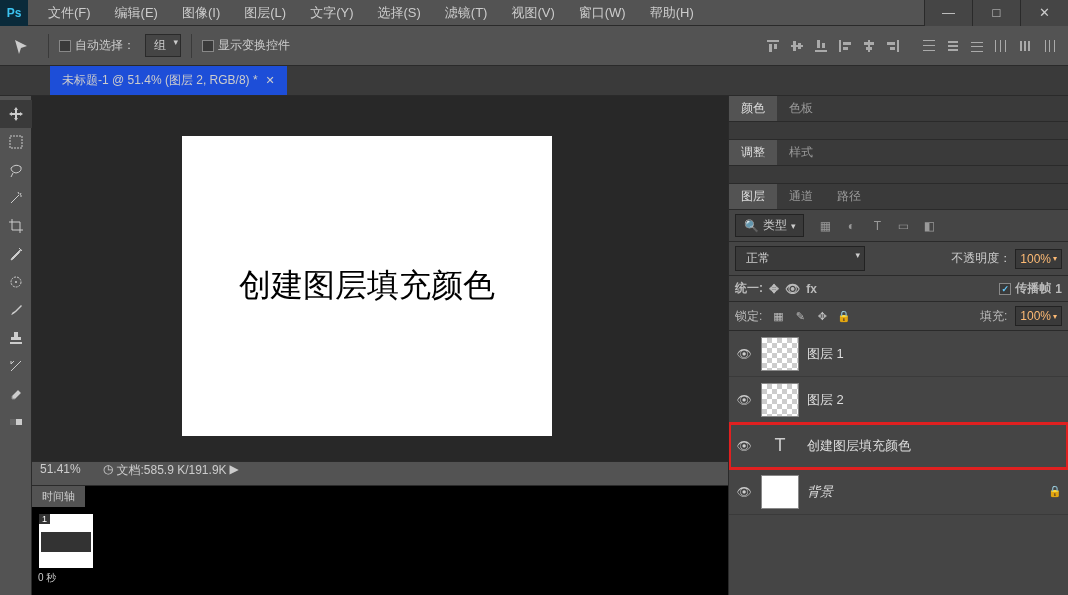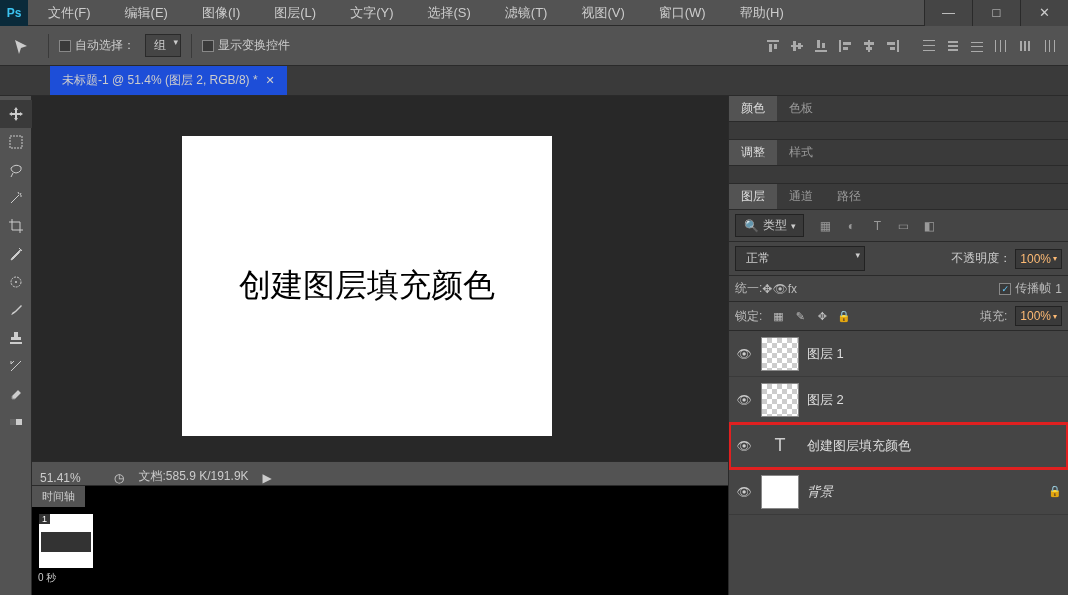--- a/index.html
+++ b/index.html
@@ -1,21 +1,21 @@
 <!DOCTYPE html>
 <html><head>
 <meta charset="utf-8">
 <style>
 * { margin: 0; padding: 0; box-sizing: border-box; font-family: "Microsoft YaHei", sans-serif; }
 body { background: #535353; color: #ccc; font-size: 12px; width: 1068px; height: 595px; overflow: hidden; position: relative; }
 
 
 .titlebar { height: 26px; background: #535353; display: flex; align-items: center; border-bottom: 1px solid #2a2a2a; }
 .ps-logo { width: 28px; height: 26px; background: #0a2a3a; color: #3cc3f0; display: flex; align-items: center; justify-content: center; font-weight: bold; font-size: 12px; }
-.menubar { display: flex; flex: 1; padding-left: 10px; gap: 14px; }
+.menubar { display: flex; flex: 1; padding-left: 10px; gap: 4px; }
 .menu-item { padding: 4px 10px; color: #ccc; cursor: default; font-size: 13px; }
 .window-controls { display: flex; margin-left: auto; gap: 0; }
 .win-btn { width: 48px; height: 26px; background: #454545; display: flex; align-items: center; justify-content: center; color: #ccc; font-size: 13px; border-left: 1px solid #2a2a2a; }
 
 
 .options-bar { height: 40px; background: #535353; display: flex; align-items: center; padding: 0 8px; border-bottom: 1px solid #2a2a2a; gap: 10px; }
 .opt-tool { width: 30px; height: 24px; display: flex; align-items: center; justify-content: center; }
 .opt-sep { width: 1px; height: 24px; background: #3a3a3a; }
 .opt-check { display: inline-flex; align-items: center; gap: 4px; }
 .opt-check .box { width: 12px; height: 12px; border: 1px solid #888; background: #3a3a3a; }
@@ -37,21 +37,21 @@
 .tool { width: 32px; height: 28px; display: flex; align-items: center; justify-content: center; color: #ccc; font-size: 14px; position: relative; }
 .tool.active { background: #3a3a3a; }
 
 
 .canvas-area { flex: 1; background: #282828; position: relative; display: flex; flex-direction: column; }
 .canvas-viewport { flex: 1; position: relative; }
 .canvas { position: absolute; left: 150px; top: 40px; width: 370px; height: 300px; background: #fff; display: flex; align-items: center; justify-content: center; }
 .canvas-text { color: #000; font-size: 32px; font-weight: 400; }
 
 
-.status-bar { height: 24px; background: #535353; display: flex; align-items: flex-end; padding: 0 8px; gap: 14px; color: #ccc; border-top: 1px solid #2a2a2a; }
+.status-bar { height: 24px; background: #535353; display: flex; align-items: flex-start; padding: 0 8px; gap: 3px; color: #ccc; border-top: 1px solid #2a2a2a; }
 .status-zoom { width: 60px; }
 
 
 .timeline-panel { height: 110px; background: #000000; border-top: 1px solid #2a2a2a; }
 .timeline-tab { background: #535353; padding: 3px 10px; display: inline-block; color: #ccc; font-size: 11px; }
 .timeline-body { padding: 6px; }
 .frame-thumb { width: 56px; height: 56px; background: #fff; border: 1px solid #000; position: relative; font-size: 8px; color: #333; }
 .frame-thumb .num { position: absolute; top: 0; left: 0; background: #333; color: #fff; padding: 0 3px; font-size: 9px; }
 .frame-thumb .inner { position: absolute; top: 18px; left: 2px; right: 2px; height: 20px; background: #333; }
 
@@ -65,21 +65,21 @@
 .lf-select { background: #3a3a3a; border: 1px solid #222; padding: 2px 8px; color: #ccc; display: flex; align-items: center; gap: 4px; }
 .lf-icons { display: flex; gap: 8px; margin-left: 6px; }
 .lf-icon { width: 18px; height: 18px; display: flex; align-items: center; justify-content: center; color: #999; }
 
 .layer-blend { background: #454545; padding: 4px 6px; display: flex; align-items: center; border-bottom: 1px solid #2a2a2a; }
 .blend-select { background: #3a3a3a; border: 1px solid #222; padding: 3px 10px; color: #ccc; width: 130px; position: relative; }
 .blend-select::after { content: "▾"; position: absolute; right: 4px; font-size: 9px; }
 .opacity-ctrl { display: flex; align-items: center; gap: 4px; margin-left: auto; }
 .pct-box { background: #3a3a3a; border: 1px solid #222; padding: 2px 4px; color: #fdba74; display: flex; align-items: center; gap: 2px; }
 
-.layer-unify { background: #454545; padding: 4px 6px; display: flex; align-items: center; border-bottom: 1px solid #2a2a2a; color: #bbb; }
+.layer-unify { background: #454545; padding: 4px 6px; display: flex; align-items: center; gap: 6px; border-bottom: 1px solid #2a2a2a; color: #bbb; font-weight: bold; }
 .layer-lock { background: #454545; padding: 4px 6px; display: flex; align-items: center; gap: 8px; border-bottom: 1px solid #2a2a2a; color: #bbb; }
 .lock-icons { display: flex; gap: 6px; }
 .lock-ic { width: 16px; height: 16px; display: flex; align-items: center; justify-content: center; font-size: 11px; }
 
 .layer-list { flex: 1; background: #454545; overflow: auto; }
 .layer-row { display: flex; align-items: center; height: 46px; border-bottom: 1px solid #3a3a3a; padding: 0 6px; gap: 8px; }
 .layer-row.highlighted { outline: 3px solid #e02020; outline-offset: -2px; }
 .layer-vis { width: 18px; text-align: center; color: #ccc; }
 .layer-thumb { width: 38px; height: 34px; background: #fff; border: 1px solid #888; display: flex; align-items: center; justify-content: center; font-size: 18px; color: #444; }
 .layer-thumb.checker { background: repeating-conic-gradient(#ccc 0 25%, #fff 0 50%) 0 0/10px 10px; }

